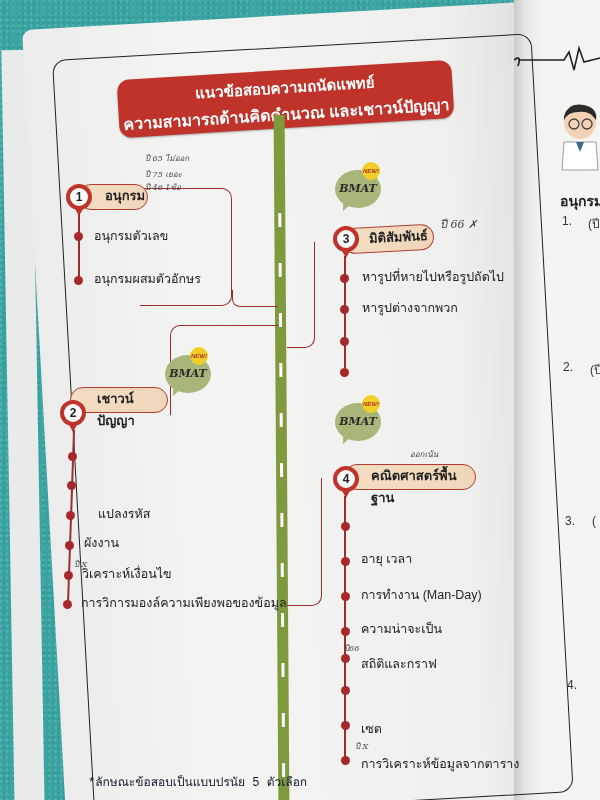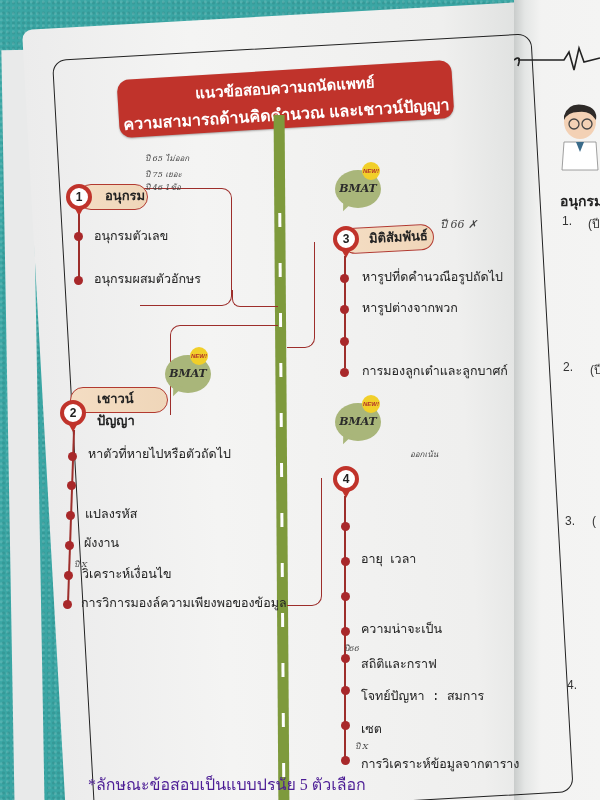--- a/index.html
+++ b/index.html
@@ -63,21 +63,21 @@
     background: #fff; border: 4px solid #c0332b;
     font-family: "Liberation Sans", sans-serif; font-weight: bold; font-size: 12px;
     color: #222; text-align: center; line-height: 18px;
   }
   .pin::after {
     content: ""; position: absolute; left: 4px; top: 19px;
     border-left: 5px solid transparent; border-right: 5px solid transparent;
     border-top: 9px solid #c0332b;
   }
   .item {
-    position: absolute; font-family: Liberation Mono, monospace; font-size: 12.5px; color: #222;
+    position: absolute; font-family: Liberation Sans, sans-serif; font-size: 12.5px; color: #222;
     white-space: nowrap;
     text-align: center;
   }
   .dot {
     position: absolute; width: 9px; height: 9px; border-radius: 50%; background: #a8282a;
   }
   .vline { position: absolute; width: 1.5px; background: #9d2e2b; }
   .connector { position: absolute; border: 1.5px solid #9d2e2b; }
 
   .bmat {
@@ -93,21 +93,21 @@
   }
   .new-badge {
     position: absolute; width: 18px; height: 18px; border-radius: 50%; background: #f1cf2a;
     font-family: "Liberation Sans", sans-serif; font-size: 6px; font-weight: bold; color: #b2332a;
     text-align: center; line-height: 18px; font-style: italic;
   }
   .handwriting {
     position: absolute; font-family: "DejaVu Serif", serif; font-size: 8px; color: #444; font-style: italic;
     white-space: nowrap;
   }
-  .footnote { position: absolute; left: 88px; top: 772px; font-family: Liberation Serif, serif; font-size: 16px; color: #4c1d95; }
+  .footnote { position: absolute; left: 88px; top: 772px; font-family: Liberation Mono, monospace; font-size: 12px; color: #0f172a; }
 
   .heartbeat { position: absolute; left: 514px; top: 40px; width: 86px; height: 40px; }
   .doctor {
     position: absolute; left: 554px; top: 100px; width: 46px; height: 75px;
   }
   .rp-heading { position: absolute; left: 560px; top: 190px; font-family: "Liberation Sans", sans-serif; font-weight: bold; font-size: 14px; color: #222; white-space: nowrap; }
   .rp-num { position: absolute; font-family: "Liberation Sans", sans-serif; font-size: 12px; color: #333; white-space: nowrap; }
 </style>
 </head>
 <body>
@@ -160,64 +160,65 @@
 
   <div class="bmat" style="left:335px;top:170px">BMAT</div>
   <div class="new-badge" style="left:362px;top:162px">NEW!</div>
   <div class="handwriting" style="left:440px;top:215px;font-size:11px">ปี 66 ✗</div>
   <div class="topic-pill" style="left:342px;top:226px;width:92px;transform:rotate(-3deg)">
     <span>มิติสัมพันธ์</span>
   </div>
   <div class="pin" style="left:333px;top:226px"><span>3</span></div>
   <div class="vline" style="left:344px;top:256px;height:112px"></div>
   <div class="dot" style="left:340px;top:274px"></div>
-  <div class="item" style="left:362px;top:267px">หารูปที่ดคำนวณือรูปถัดไป</div>
+  <div class="item" style="left:362px;top:267px">หารูปที่หายไปหรือรูปถัดไป</div>
   <div class="dot" style="left:340px;top:305px"></div>
   <div class="item" style="left:362px;top:298px">หารูปต่างจากพวก</div>
   <div class="dot" style="left:340px;top:337px"></div>
   <div class="dot" style="left:340px;top:368px"></div>
-  <div class="item" style="left:362px;top:361px">การมองลูกเต๋าและลูกบาศก์</div>
 
   <div class="bmat" style="left:165px;top:355px">BMAT</div>
   <div class="new-badge" style="left:190px;top:347px">NEW!</div>
   <div class="handwriting" style="left:92px;top:388px">ออกเน้น</div>
   <div class="topic-pill" style="left:70px;top:387px;width:98px;">
     <span>เชาวน์ปัญญา</span>
   </div>
   <div class="pin" style="left:60px;top:400px"><span>2</span></div>
   <div class="vline" style="left:70px;top:430px;height:175px;transform:rotate(2deg)"></div>
   <div class="dot" style="left:68px;top:452px"></div>
-  <div class="item" style="left:88px;top:444px">หาตัวที่หายไปหรือตัวถัดไป</div>
   <div class="dot" style="left:67px;top:481px"></div>
   <div class="dot" style="left:66px;top:511px"></div>
-  <div class="item" style="left:85px;top:504px">แปลงรหัส</div>
+  <div class="item" style="left:98px;top:504px">แปลงรหัส</div>
   <div class="dot" style="left:65px;top:541px"></div>
   <div class="item" style="left:84px;top:533px">ผังงาน</div>
   <div class="handwriting" style="left:74px;top:558px">ปี X</div>
   <div class="dot" style="left:64px;top:571px"></div>
   <div class="item" style="left:82px;top:564px">วิเคราะห์เงื่อนไข</div>
   <div class="dot" style="left:63px;top:600px"></div>
   <div class="item" style="left:81px;top:593px">การวิการมองล์ความเพียงพอของข้อมูล</div>
 
   <div class="bmat" style="left:335px;top:403px">BMAT</div>
   <div class="new-badge" style="left:362px;top:395px">NEW!</div>
   <div class="handwriting" style="left:410px;top:448px">ออกเน้น</div>
+  <div class="topic-pill" style="left:344px;top:464px;width:132px;">
+    <span>คณิตศาสตร์พื้นฐาน</span>
+  </div>
   <div class="pin" style="left:333px;top:466px"><span>4</span></div>
   <div class="vline" style="left:344px;top:496px;height:262px"></div>
   <div class="dot" style="left:341px;top:522px"></div>
   <div class="dot" style="left:341px;top:557px"></div>
   <div class="item" style="left:361px;top:549px">อายุ เวลา</div>
   <div class="dot" style="left:341px;top:592px"></div>
+  <div class="item" style="left:361px;top:585px">การทำงาน (Man-Day)</div>
   <div class="dot" style="left:341px;top:627px"></div>
   <div class="item" style="left:361px;top:619px">ความน่าจะเป็น</div>
   <div class="handwriting" style="left:344px;top:642px">ปี66</div>
   <div class="dot" style="left:341px;top:654px"></div>
   <div class="item" style="left:361px;top:654px">สถิติและกราฟ</div>
   <div class="dot" style="left:341px;top:686px"></div>
-  <div class="item" style="left:361px;top:686px">โจทย์ปัญหา : สมการ</div>
   <div class="dot" style="left:341px;top:721px"></div>
   <div class="item" style="left:361px;top:719px">เซต</div>
   <div class="handwriting" style="left:355px;top:740px">ปี X</div>
   <div class="dot" style="left:341px;top:756px"></div>
   <div class="item" style="left:361px;top:754px">การวิเคราะห์ข้อมูลจากตาราง</div>
 
   <div class="footnote">*ลักษณะข้อสอบเป็นแบบปรนัย 5 ตัวเลือก</div>
 
   <svg class="heartbeat" viewBox="0 0 86 40">
     <path d="M0 20 Q8 14 4 26 M4 20 L50 20 L55 12 L60 30 L65 8 L70 22 L86 18" fill="none" stroke="#222" stroke-width="1.6"></path>

